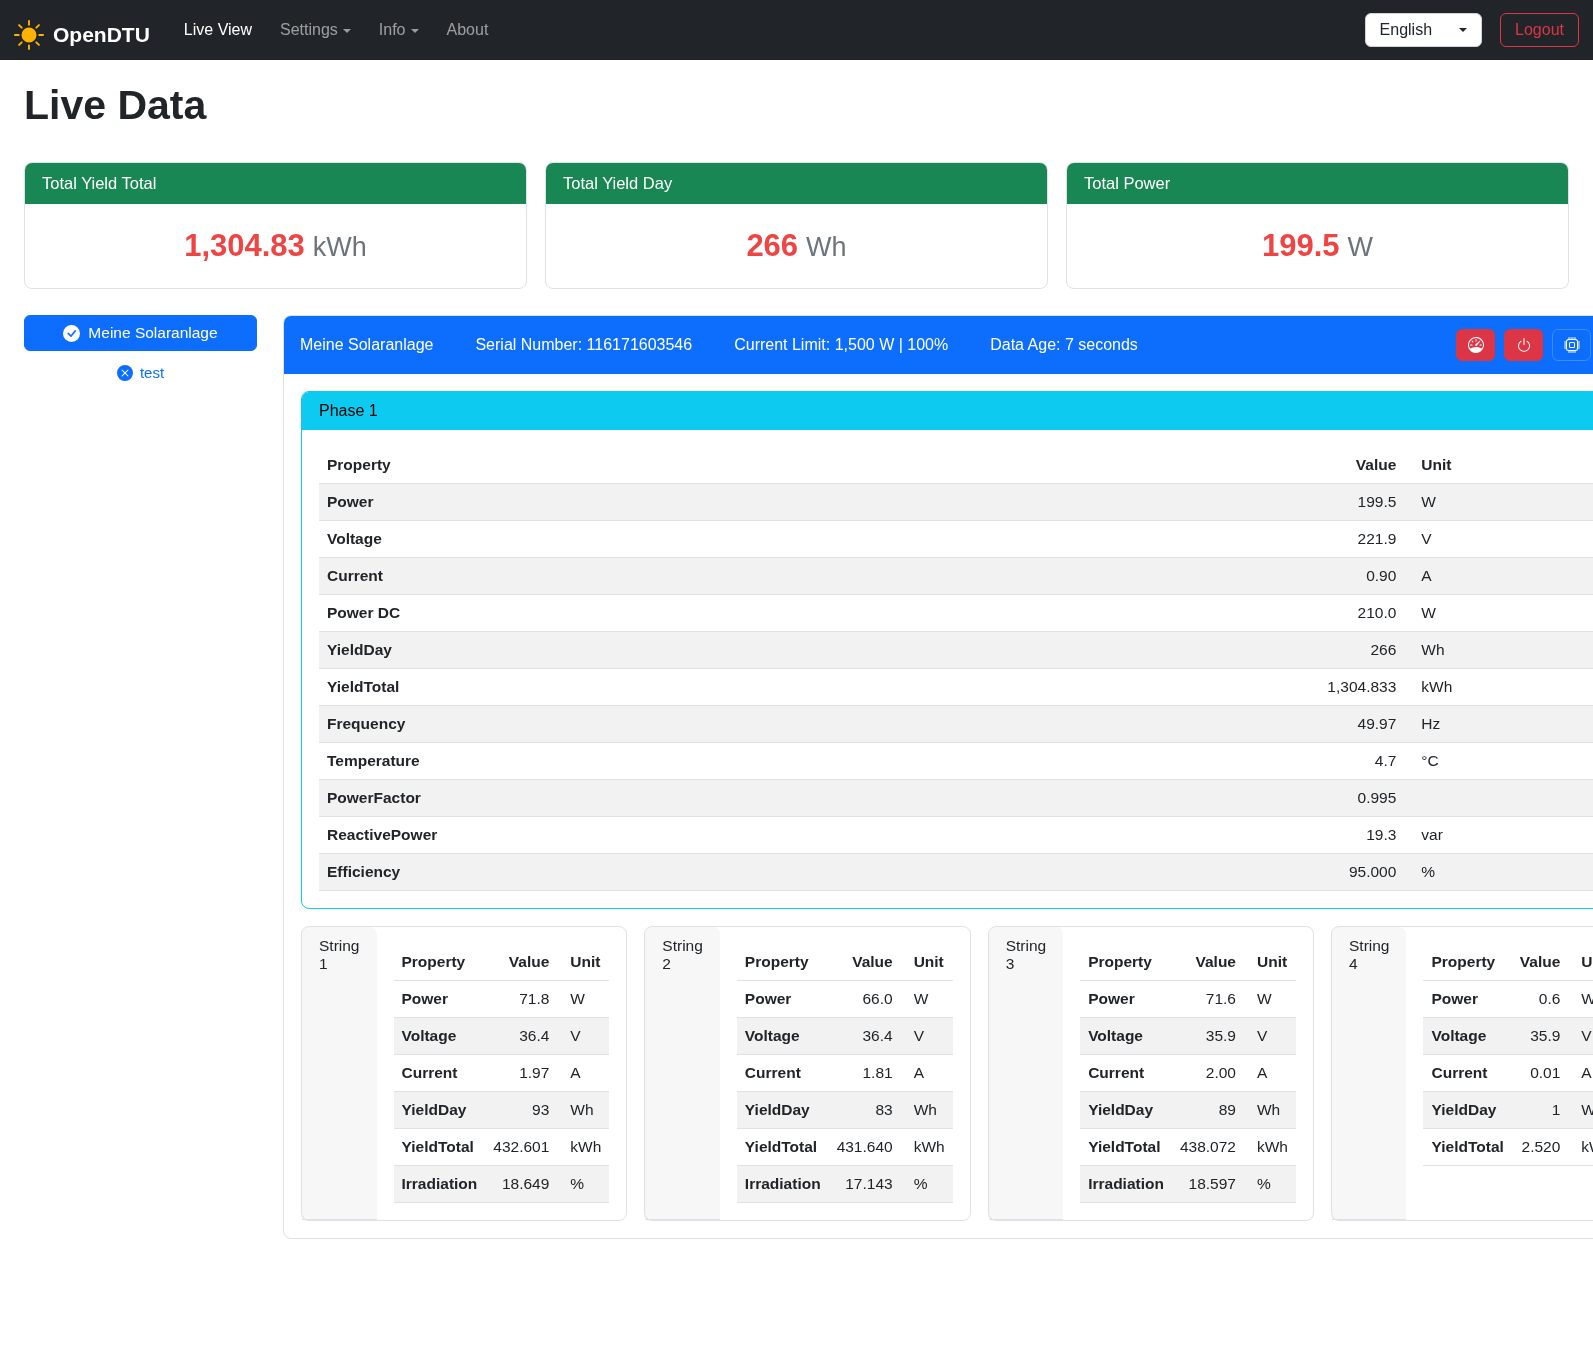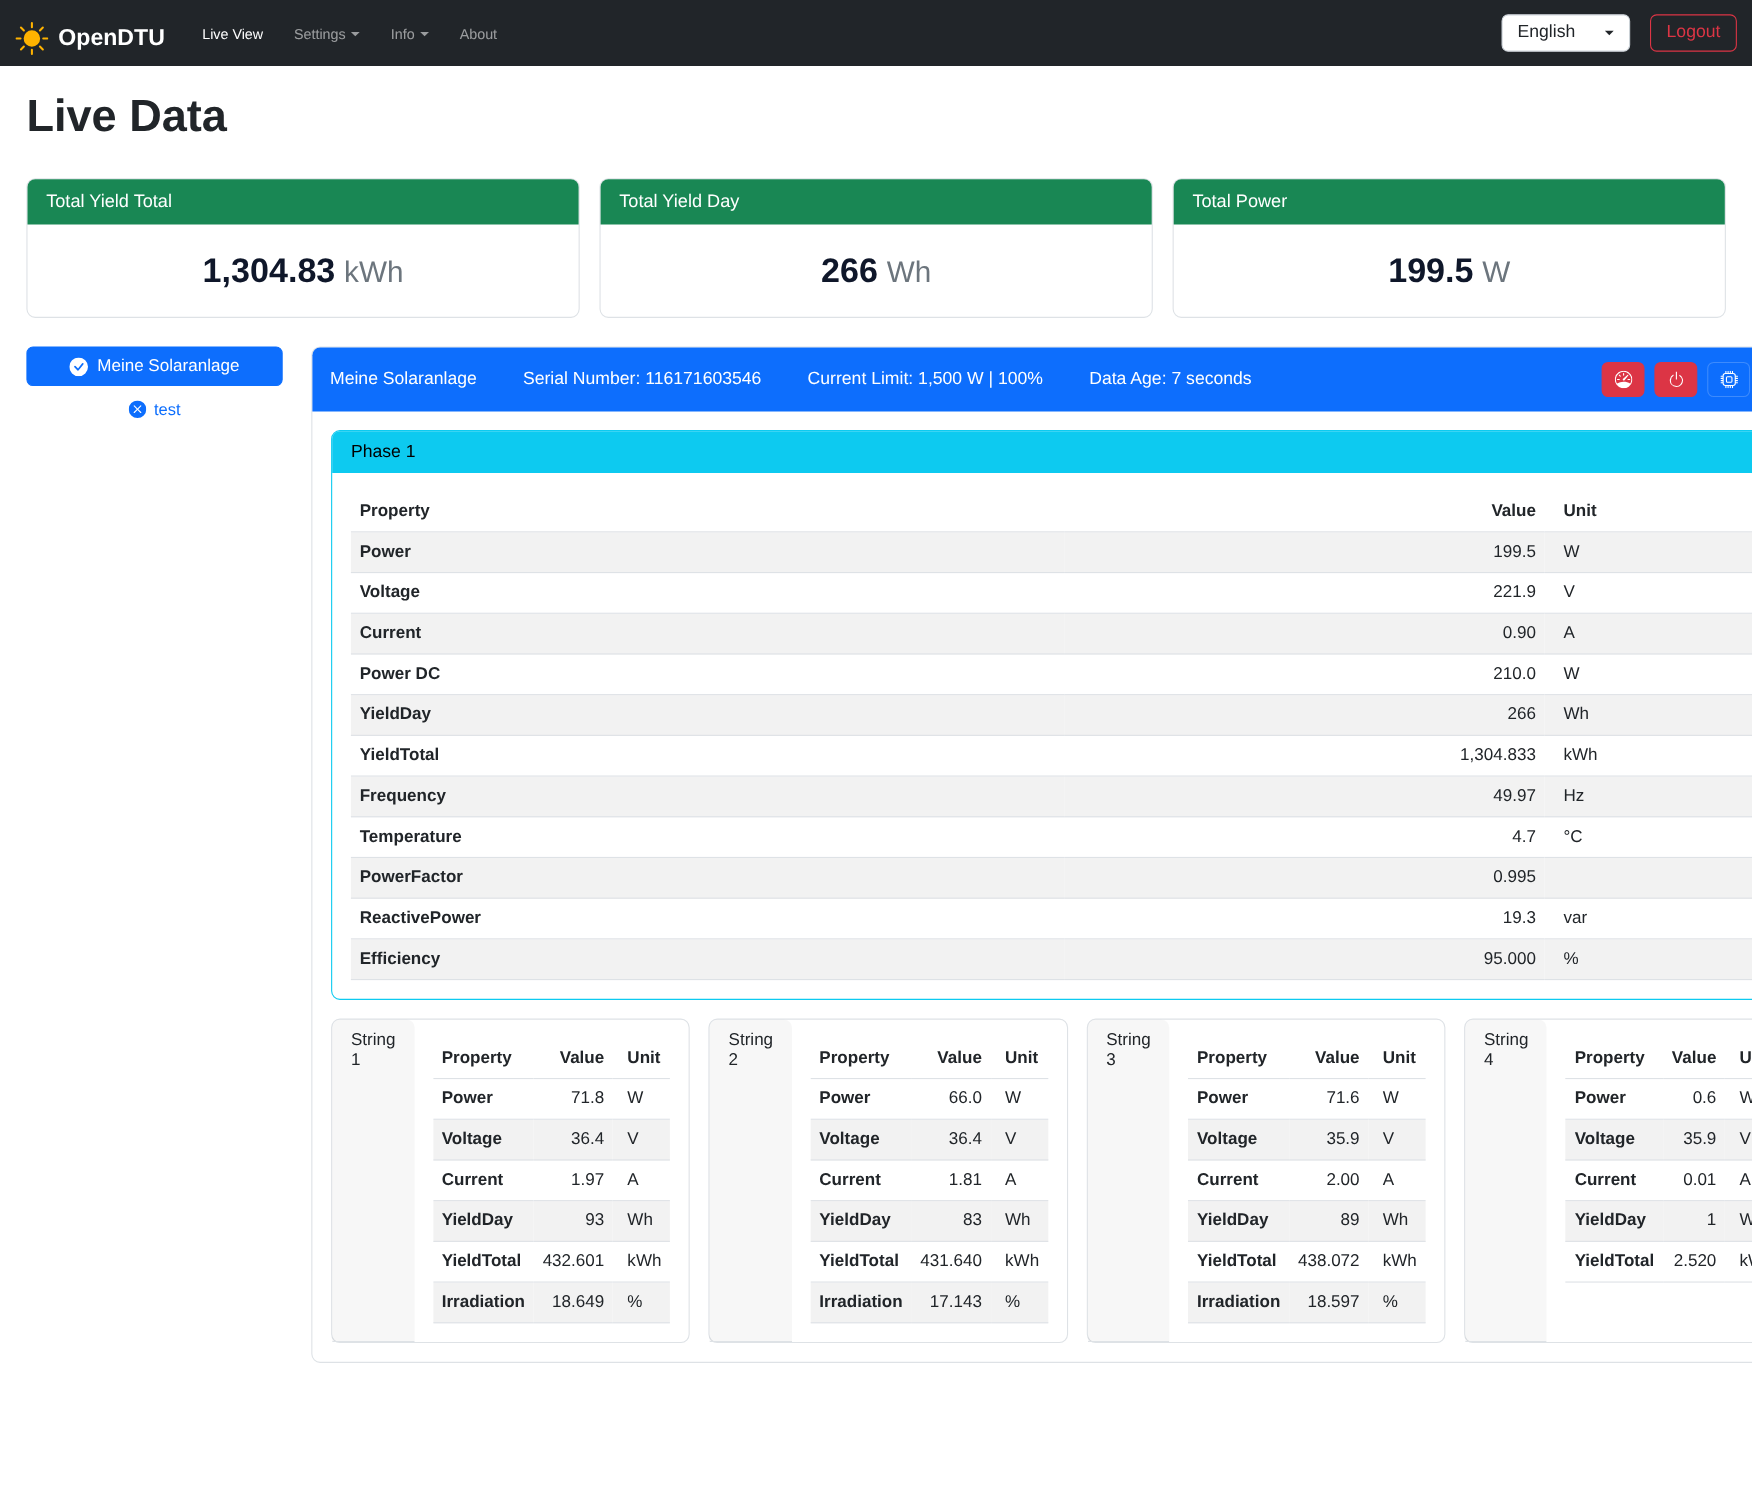--- a/index.html
+++ b/index.html
@@ -6,21 +6,21 @@
   html,body { margin:0; padding:0; background:#fff; color:#212529;
     font-family:"Liberation Sans", sans-serif; }
 
   
   .navbar { background:#212529; display:flex; align-items:center;
     padding:10px 14px; min-height:57px; }
   .brand { display:flex; align-items:center; gap:9px; color:#fff;
     font-size:21px; font-weight:700; margin-right:22px; cursor:pointer;margin-top:10px; }
   .brand svg { width:30px; height:30px; }
   .nav-links { display:flex; align-items:center; gap:4px; }
-  .nav-link { color:rgba(255,255,255,.55); font-size:13px; padding:8px 12px;
+  .nav-link { color:rgba(255,255,255,.55); font-size:16px; padding:8px 12px;
     cursor:pointer; white-space:nowrap; }
   .nav-link.active { color:#fff; }
   .caret { display:inline-block; margin-left:5px; vertical-align:2px;
     border-top:4px solid; border-right:4px solid transparent;
     border-left:4px solid transparent; }
   .nav-right { margin-left:auto; display:flex; align-items:center; gap:18px; }
   .lang-select { background:#fff; color:#212529; border:1px solid #ced4da;
     border-radius:6px; padding:7px 14px; font-size:16px; display:flex;
     align-items:center; gap:22px; cursor:pointer; }
   .logout-btn { background:transparent; color:#dc3545; border:1px solid #dc3545;
@@ -30,32 +30,32 @@
   
   .content { padding:4px 24px 28px 24px; }
   h1.page-title { font-size:41px; font-weight:600; margin:18px 0 33px 0; }
 
   
   .summary-grid { display:grid; grid-template-columns:repeat(3,1fr); gap:18px; }
   .card { border:1px solid #dee2e6; border-radius:8px; background:#fff; }
   .card-header-success { background:#198754; color:#fff; font-size:16.5px;
     padding:11px 17px; border-radius:7px 7px 0 0; }
   .summary-body { text-align:center; padding:24px 16px; }
-  .summary-value { font-size:31px; font-weight:700; color:#0f172a; }
+  .summary-value { font-size:31px; font-weight:700; color:#ef4444; }
   .summary-unit { font-size:27px; color:#6c757d; margin-left:8px; font-weight:400; }
 
   
   .main-row { display:flex; align-items:flex-start; gap:26px; margin-top:26px; }
   .sidebar { width:233px; flex-shrink:0; }
   .inv-select-btn { width:100%; background:#0d6efd; border:1px solid #0d6efd;
     color:#fff; border-radius:6px; padding:8px 10px; font-size:15.5px;
     display:flex; align-items:center; justify-content:center; gap:8px;
     cursor:pointer; font-family:inherit; }
   .inv-select-btn svg { width:17px; height:17px; flex-shrink:0; }
-  .inv-alt { margin-top:13px; display:flex; align-items:flex-start;
+  .inv-alt { margin-top:13px; display:flex; align-items:flex-end;
     justify-content:center; gap:7px; color:#0d6efd; font-size:15px;
     cursor:pointer; }
   .inv-alt svg { width:16px; height:16px; }
 
   .panel { flex:1; border:1px solid #dee2e6; border-radius:8px; background:#fff; }
   .panel-header { background:#0d6efd; color:#fff; border-radius:7px 7px 0 0;
     padding:13px 16px; display:flex; align-items:center; gap:42px;
     font-size:16px; flex-wrap:wrap; }
   .panel-header .hdr-item { white-space:nowrap; }
   .hdr-actions { margin-left:auto; display:flex; align-items:center; gap:9px; }

